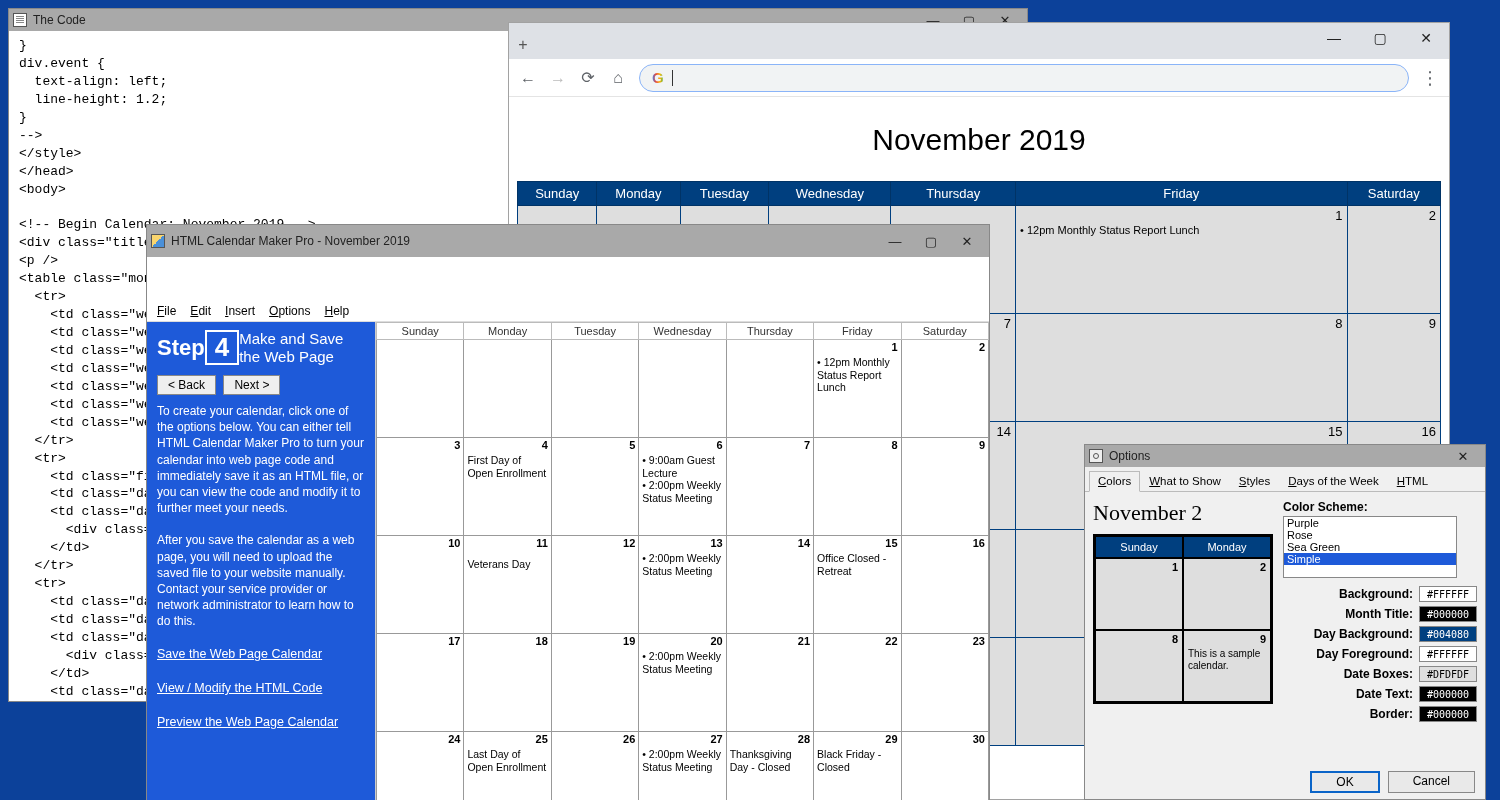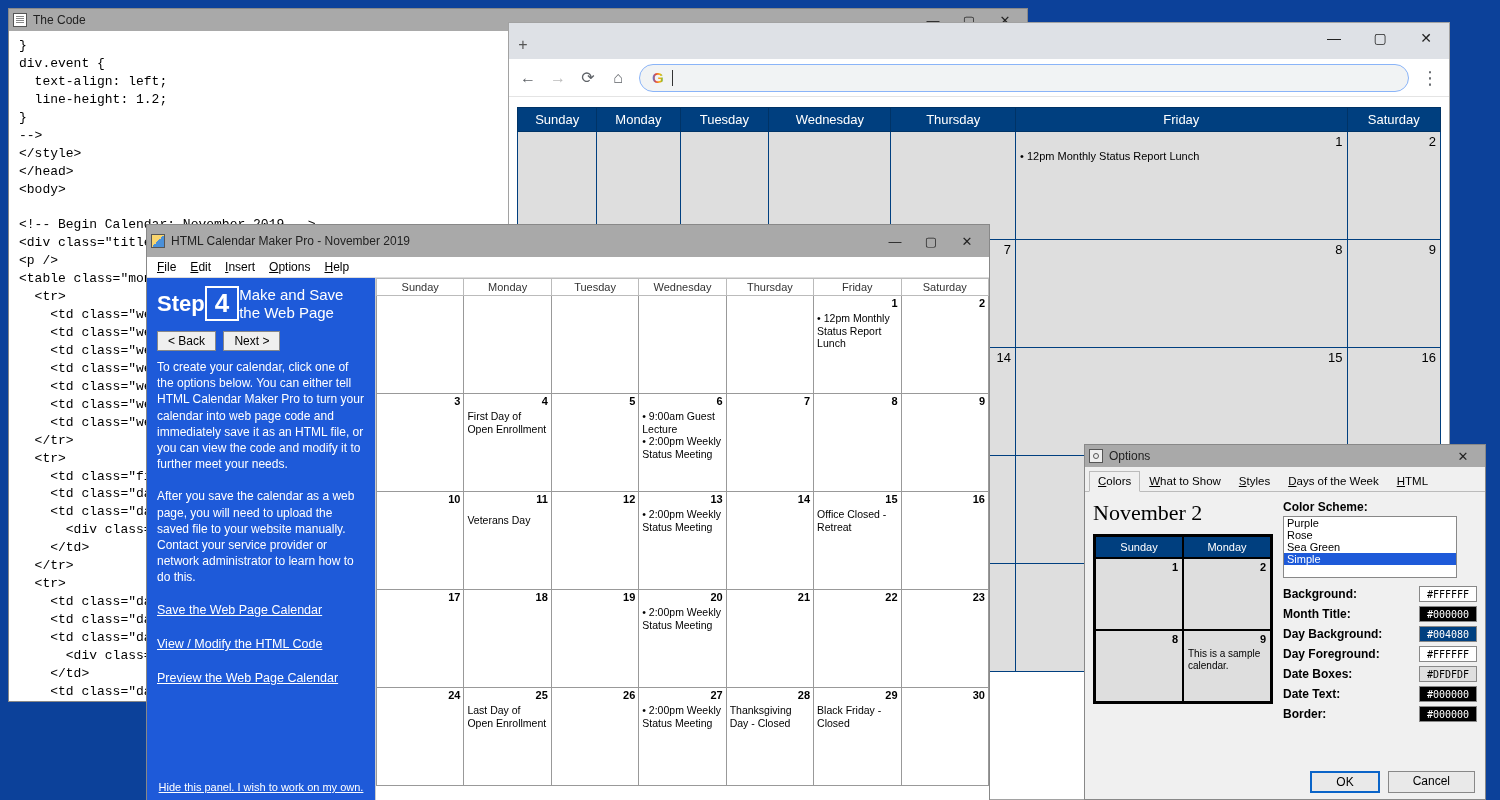--- a/index.html
+++ b/index.html
@@ -87,21 +87,21 @@
   table.big-cal { width:100%; border-collapse:collapse;}
   table.big-cal th{background:#003f7f;color:#fff;font-weight:normal;padding:4px 0;border:1px solid #003366;font-size:13px;}
   table.big-cal td{border:1px solid #003f7f;height:108px;vertical-align:top;background:#dedede;padding:2px 4px;font-size:11px;position:relative;}
   table.big-cal td.blank{background:#dedede;}
   .date-num{position:absolute;top:2px;right:4px;font-size:13px;}
   .evt{margin-top:16px;font-size:11px;line-height:1.25;}
 
   
   #maker-window { left:146px; top:224px; width:844px; height:576px; z-index:3; background:#fff;}
   #maker-window .titlebar{height:32px;}
-  .menubar{height:21px;display:flex;gap:2px;padding:0 4px;align-items:center;font-size:12px;background:#fff;border-bottom:1px solid #ddd;}
+  .menubar{height:21px;display:flex;gap:2px;padding:0 4px;align-items:center;font-size:12px;background:#fff;border-bottom:1px solid #ddd;margin-top:44px;}
   .menubar span{padding:2px 6px;}
   .menubar span::first-letter{text-decoration:underline;}
   .maker-body{display:flex;height:calc(100% - 45px);}
   .side-panel{width:228px;background:#1e5ad9;color:#fff;padding:8px 10px;font-size:12px;display:flex;flex-direction:column;}
   .step-box{display:flex;align-items:center;margin-bottom:10px;}
   .step-big{font-size:22px;font-weight:bold;}
   .step-num{border:2px solid #fff;padding:0 8px;font-size:26px;font-weight:bold;}
   .step-text{font-size:15px;line-height:1.15;}
   .panel-btn{background:#efefef;color:#000;border:1px solid #888;padding:2px 10px;font-size:12px;display:inline-block;margin-right:4px;}
   .side-panel p{margin:8px 0;line-height:1.35;font-size:12px;}
@@ -128,21 +128,21 @@
   .preview-cal{border-collapse:collapse;width:100%;margin-top:8px;border:3px solid #000;}
   .preview-cal th{background:#003f7f;color:#fff;font-size:11px;font-weight:normal;padding:4px 0;border:2px solid #000;}
   .preview-cal td{border:2px solid #000;height:72px;width:50%;vertical-align:top;background:#dedede;font-size:10px;position:relative;}
   .pv-date{position:absolute;top:2px;right:4px;font-size:11px;font-weight:bold;}
   .pv-txt{margin-top:16px;padding:0 3px;font-size:10px;line-height:1.2;}
   .props-col{flex:1;font-size:12px;}
   .scheme-list{border:1px solid #888;background:#fff;height:62px;overflow-y:scroll;width:174px;font-size:11px;margin:2px 0 8px;}
   .scheme-list div{padding:0 3px;}
   .scheme-list div.sel{background:#1e5ad9;color:#fff;}
   .prop-row{display:flex;align-items:center;margin:4px 0;gap:6px;}
-  .prop-row label{flex:1;}
+  .prop-row label{flex:1;text-align:right;}
   .swatch{width:58px;height:16px;border:1px solid #888;font-size:10px;text-align:center;line-height:15px;font-family:Consolas,monospace;}
   .dlg-buttons{display:flex;justify-content:flex-end;gap:8px;padding:6px 10px;}
   .dlg-btn{border:1px solid #888;background:#e9e9e9;padding:2px 24px;font-size:12px;}
   .dlg-btn.primary{border:2px solid #0a64c8;}
   .icon-gear{width:14px;height:14px;display:inline-block;border:1px solid #555;background:#eee;position:relative;}
   .icon-gear::before{content:"";position:absolute;inset:3px;border:1px solid #555;border-radius:50%;}
 </style>
 </head>
 <body>
 
@@ -215,20 +215,21 @@
     <span class="nav-icon" style="color:#bbb">→</span>
     <span class="nav-icon">⟳</span>
     <span class="nav-icon">⌂</span>
     <div class="omnibox">
       <span class="g-icon">G</span>
       <span class="caret"></span>
     </div>
     <span class="kebab">⋮</span>
   </div>
   <div class="chrome-content">
+    <div class="cal-title">November 2019</div>
     <table class="big-cal">
       <thead>
           <tr id="big-cal-head">
             <th>Sunday</th>
             <th>Monday</th>
             <th>Tuesday</th>
             <th>Wednesday</th>
             <th>Thursday</th>
             <th>Friday</th>
             <th>Saturday</th>

